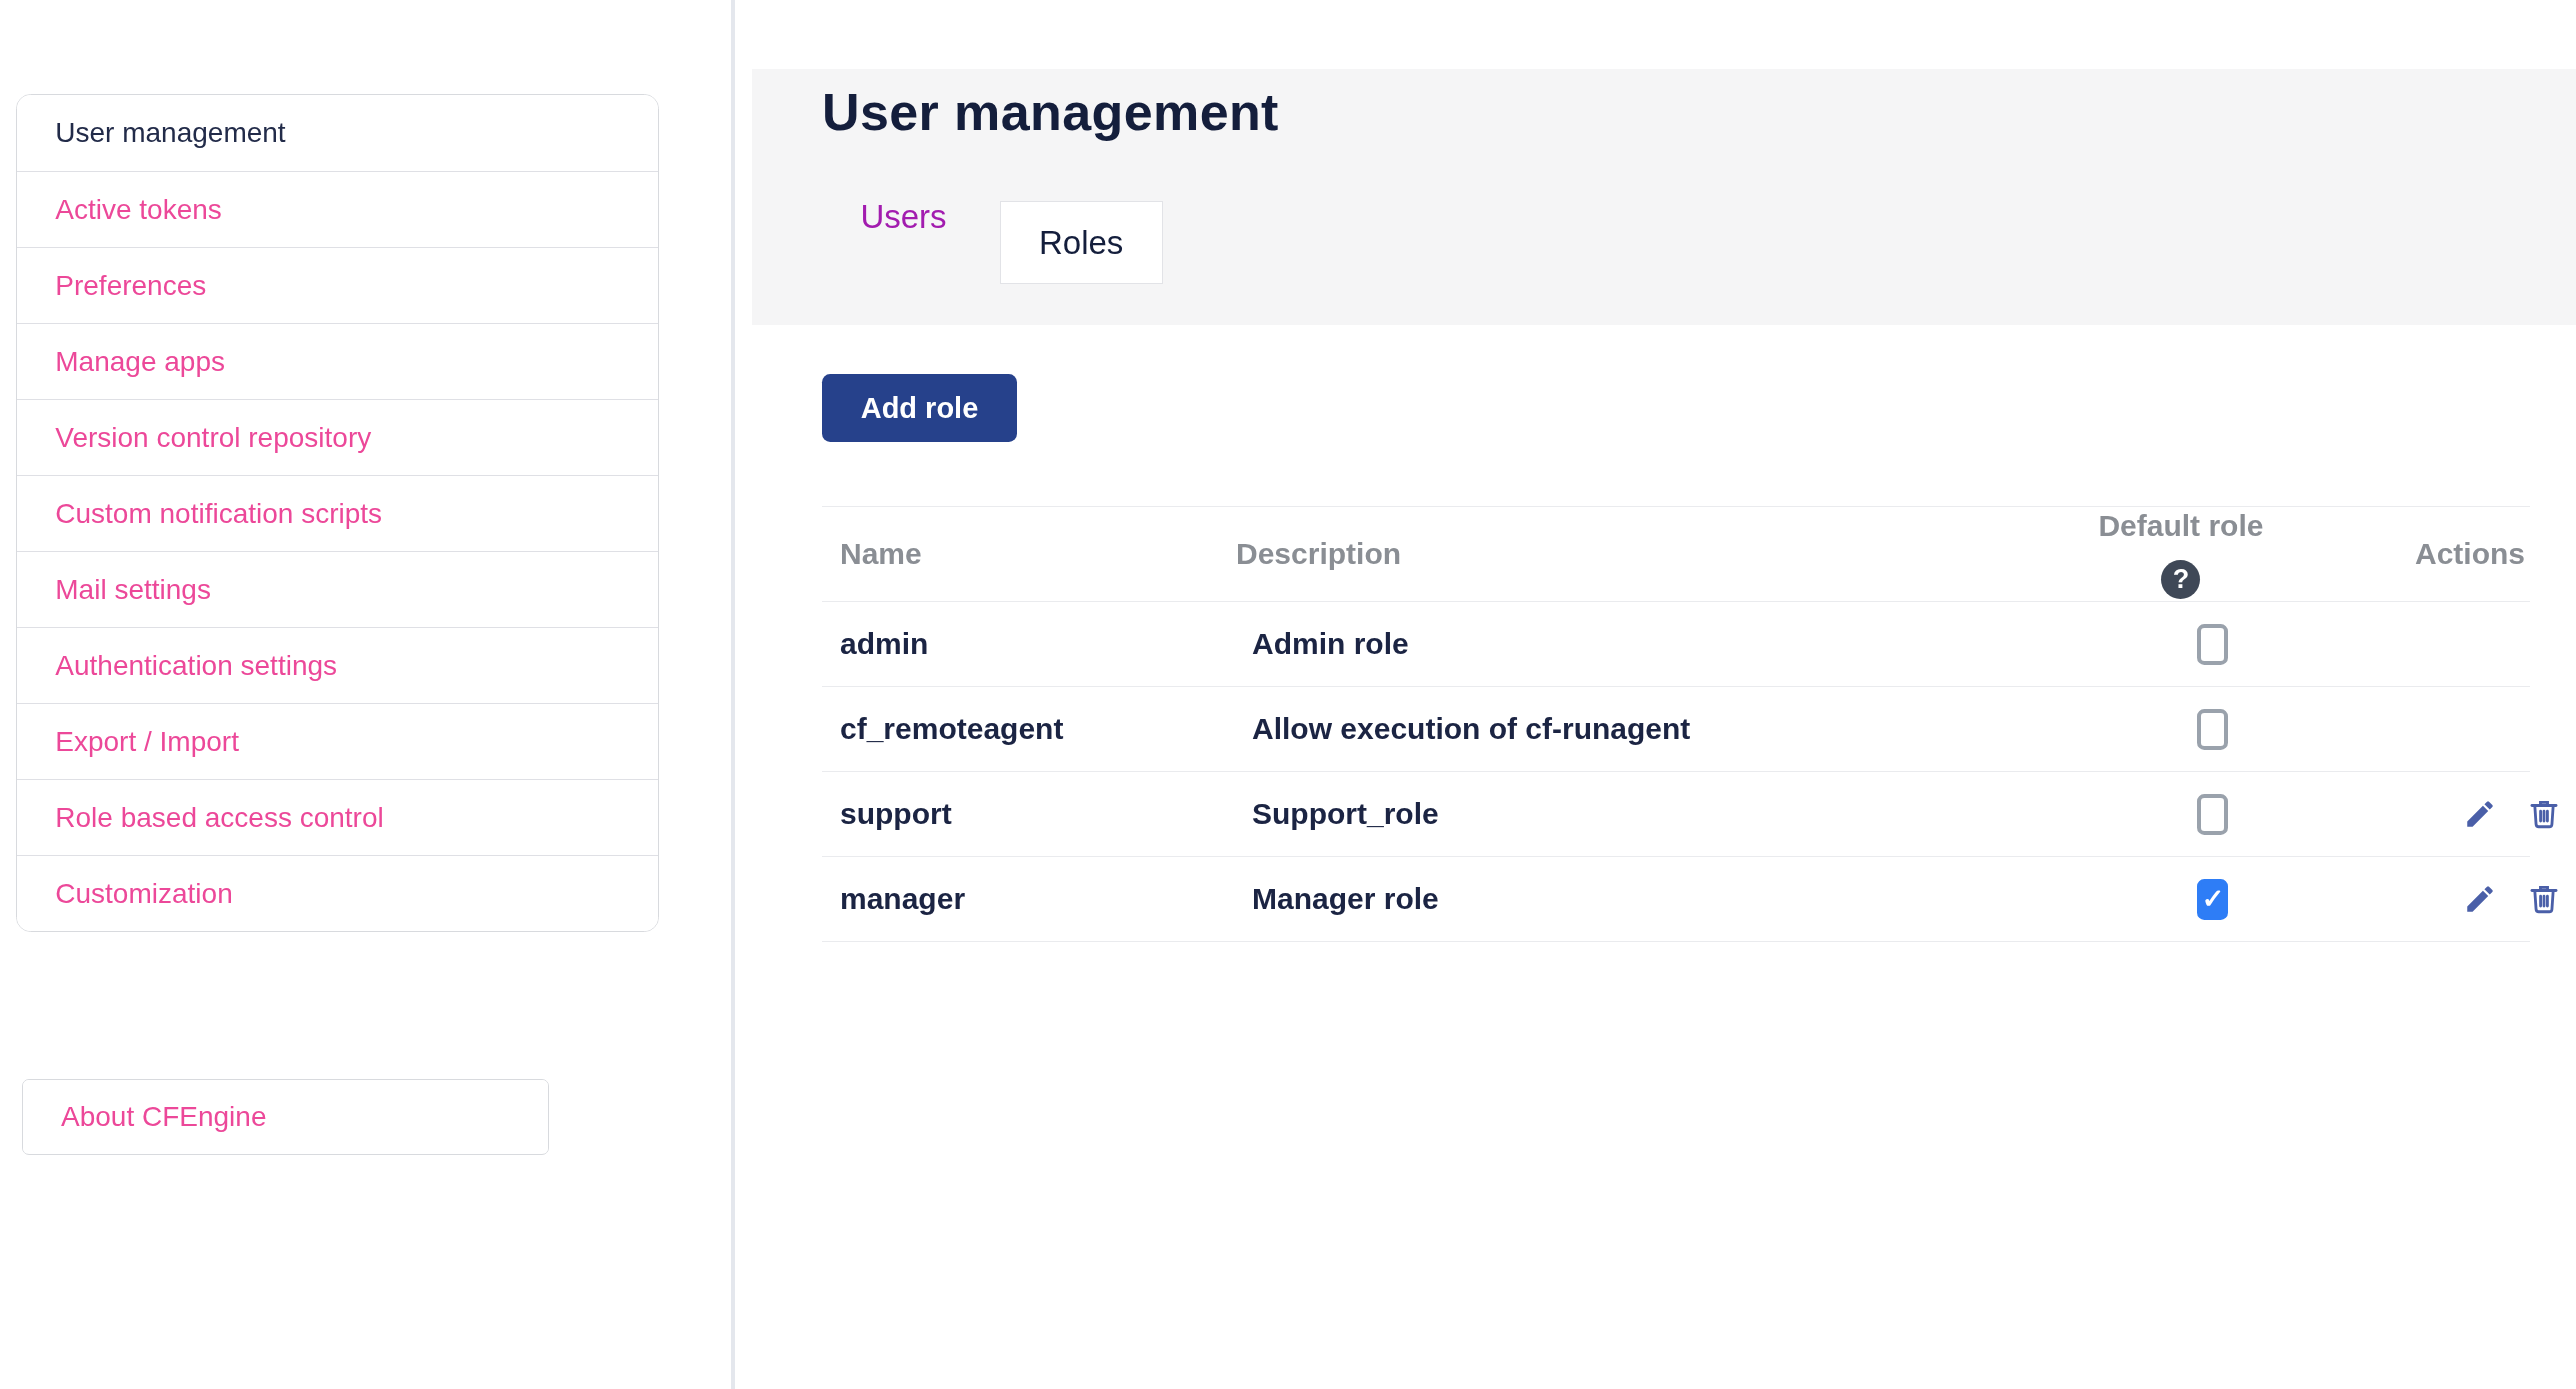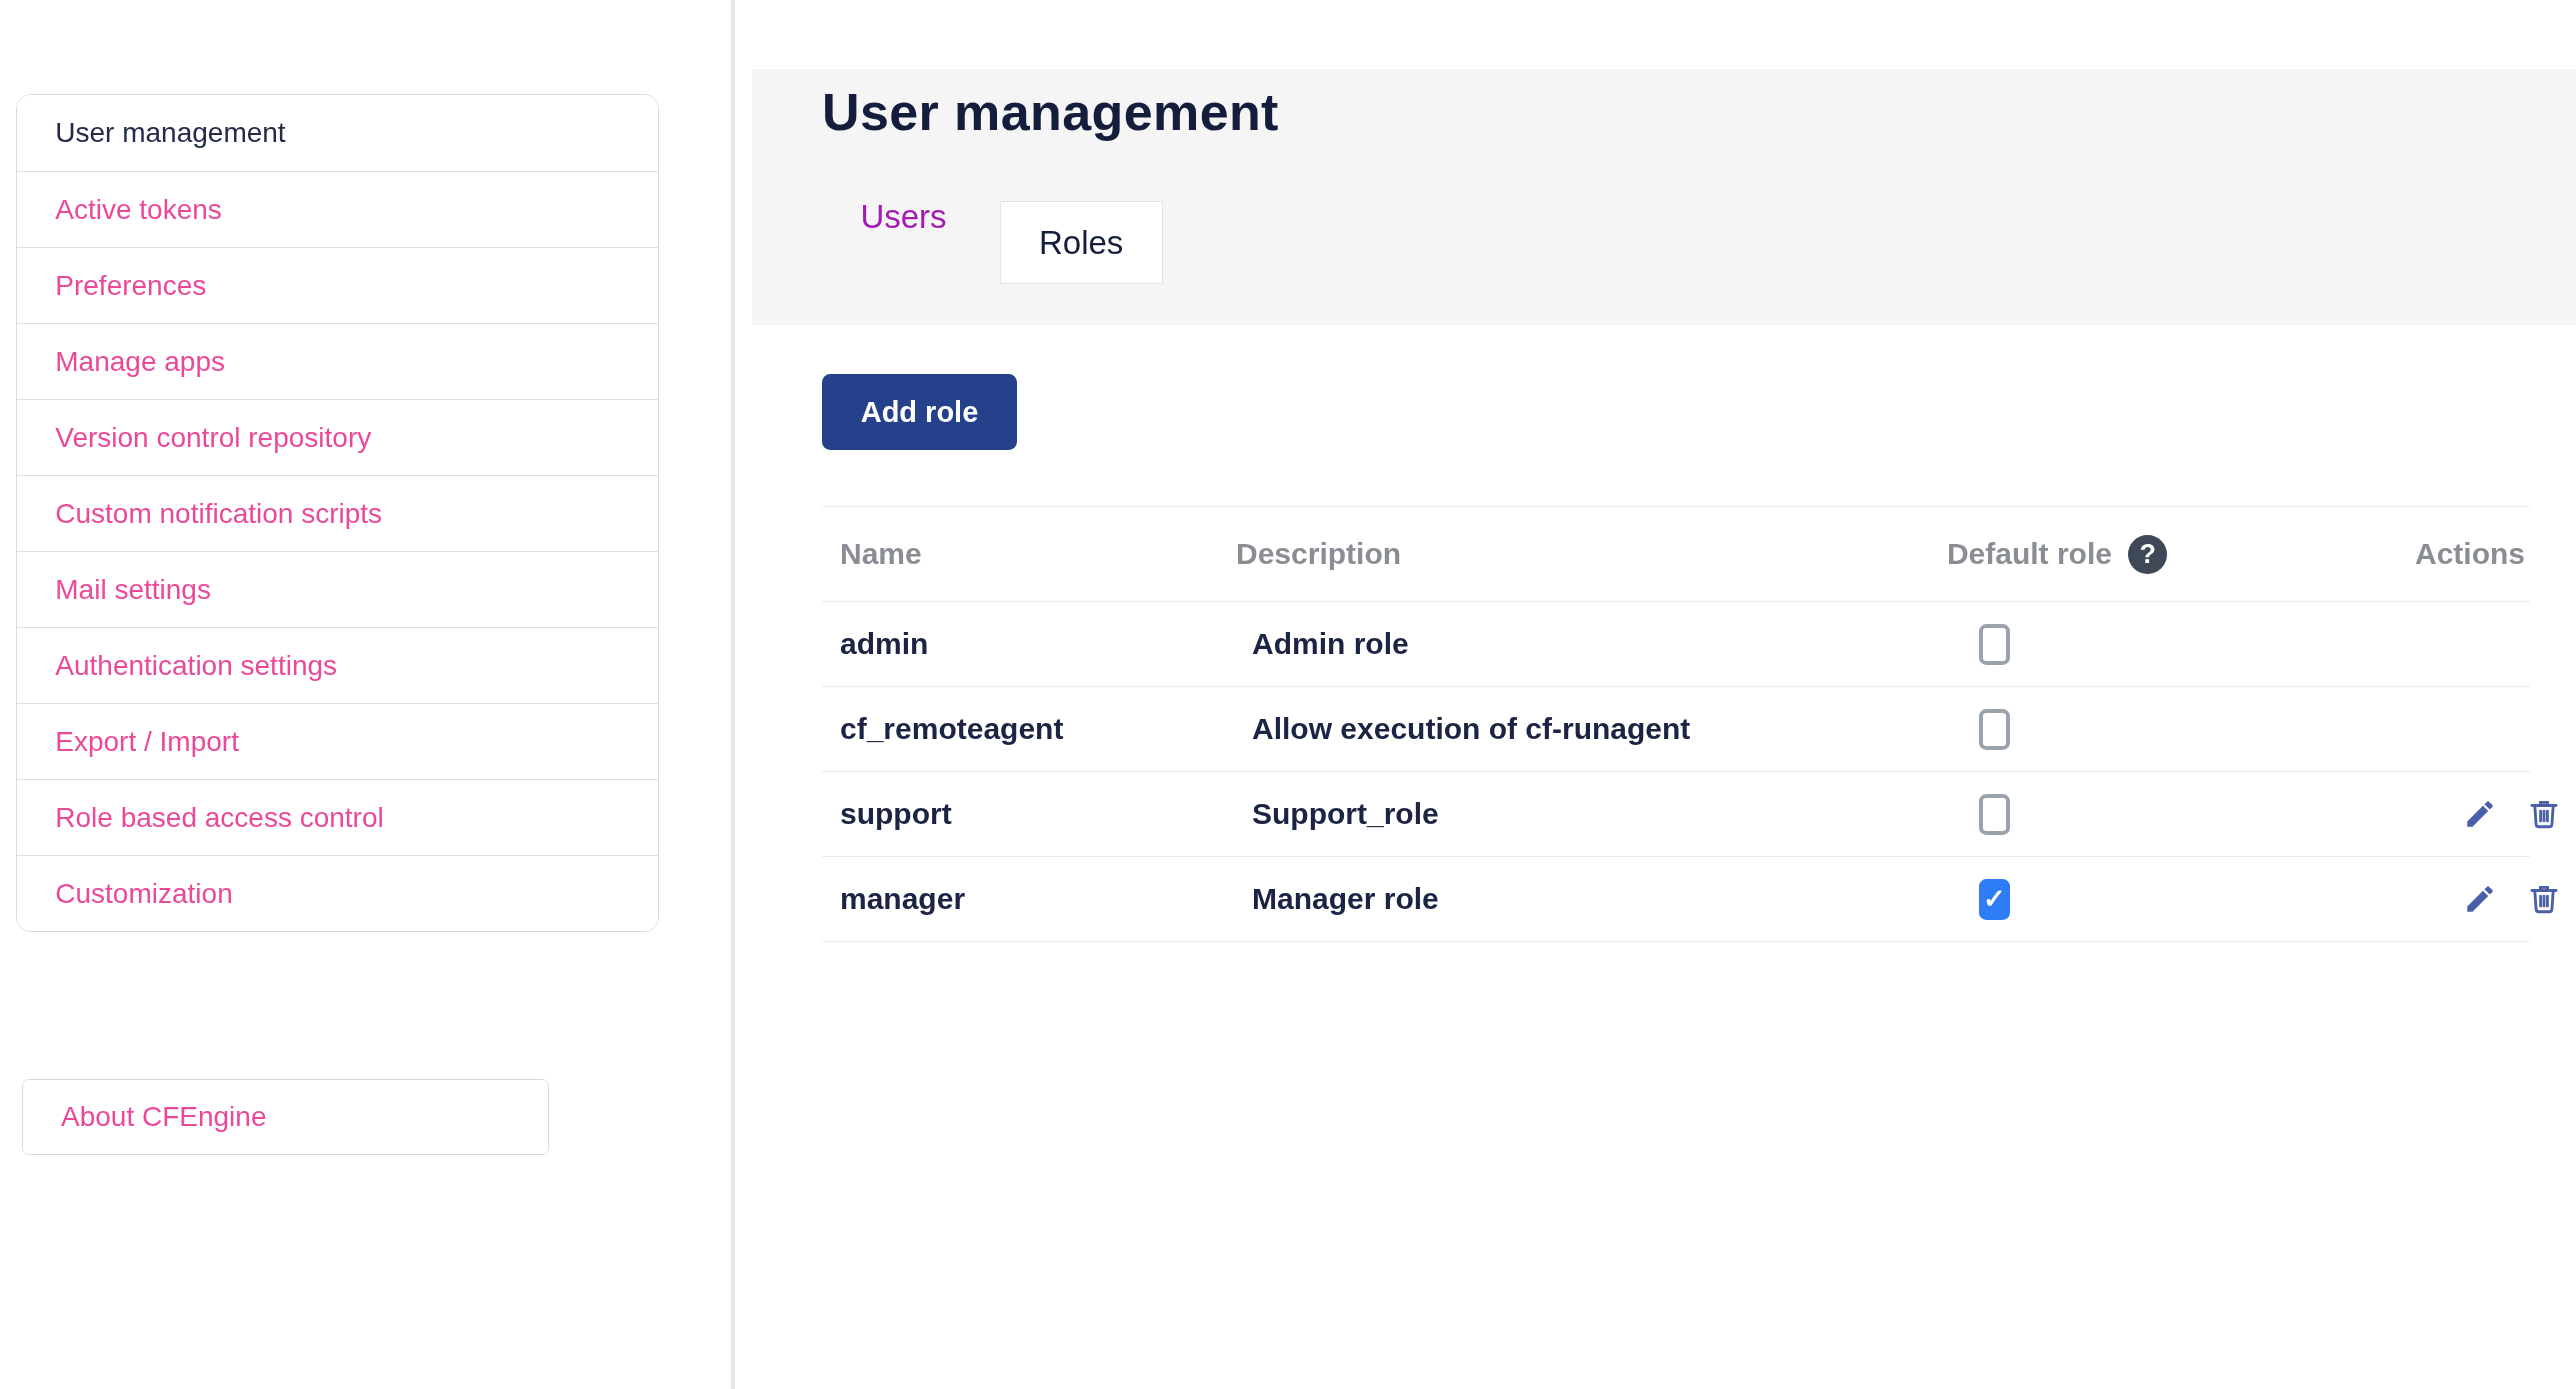--- a/index.html
+++ b/index.html
@@ -48,36 +48,36 @@
     font-size:33px; cursor:pointer; user-select:none;
   }
   .tab.inactive { color:#a21caf; }
   .tab.active {
     margin-left:14.7px; background:#ffffff; border:1.6px solid #e2e3e7; border-radius:0;
     color:#141e3c; font-weight:500;margin-top:26px;
   }
 
   
   .add-role-btn {
-    position:absolute; left:822px; top:374px; width:195px; height:76px;
+    position:absolute; left:822px; top:374px; width:195px; height:68px;
     background:#26418b; color:#ffffff; border:none; border-radius:8.2px;
     font-family:"Liberation Sans", sans-serif; font-size:29px; font-weight:700; cursor:pointer;
   }
 
   .roles-table { position:absolute; left:822px; top:506px; width:1708px; }
   .t-row {
     display:grid; grid-template-columns:414px 706px 473px 1fr; align-items:center;
     border-bottom:1.6px solid #eaebee;
   }
   .t-head { height:96px; border-top:1.6px solid #eaebee; }
   .t-head .cell { color:#8a8e94; font-weight:700; font-size:30px; }
   .t-data { height:85px;gap:16px; }
   .t-data .cell { color:#1b2443; font-weight:700; font-size:30px; }
   .cell-name { padding-left:18px; }
-  .cell-default { padding-left:4.9px; display:flex; align-items:center; gap:16.3px; }
+  .cell-default { padding-left:4.9px; display:flex; align-items:center; gap:16.3px;flex-direction:column; }
   .cell-actions { display:flex; justify-content:flex-end; align-items:center; gap:30px; padding-right:6.5px; }
 
   .help-badge {
     width:39px; height:39px; border-radius:50%; background:#3f4857; color:#fff;
     display:inline-flex; align-items:center; justify-content:center;
     font-size:27px; font-weight:700; cursor:pointer; flex:0 0 auto;
   }
 
   .checkbox {
     width:31px; height:41px; border:4.1px solid #9aa2ac; border-radius:7.3px; background:#fff;

